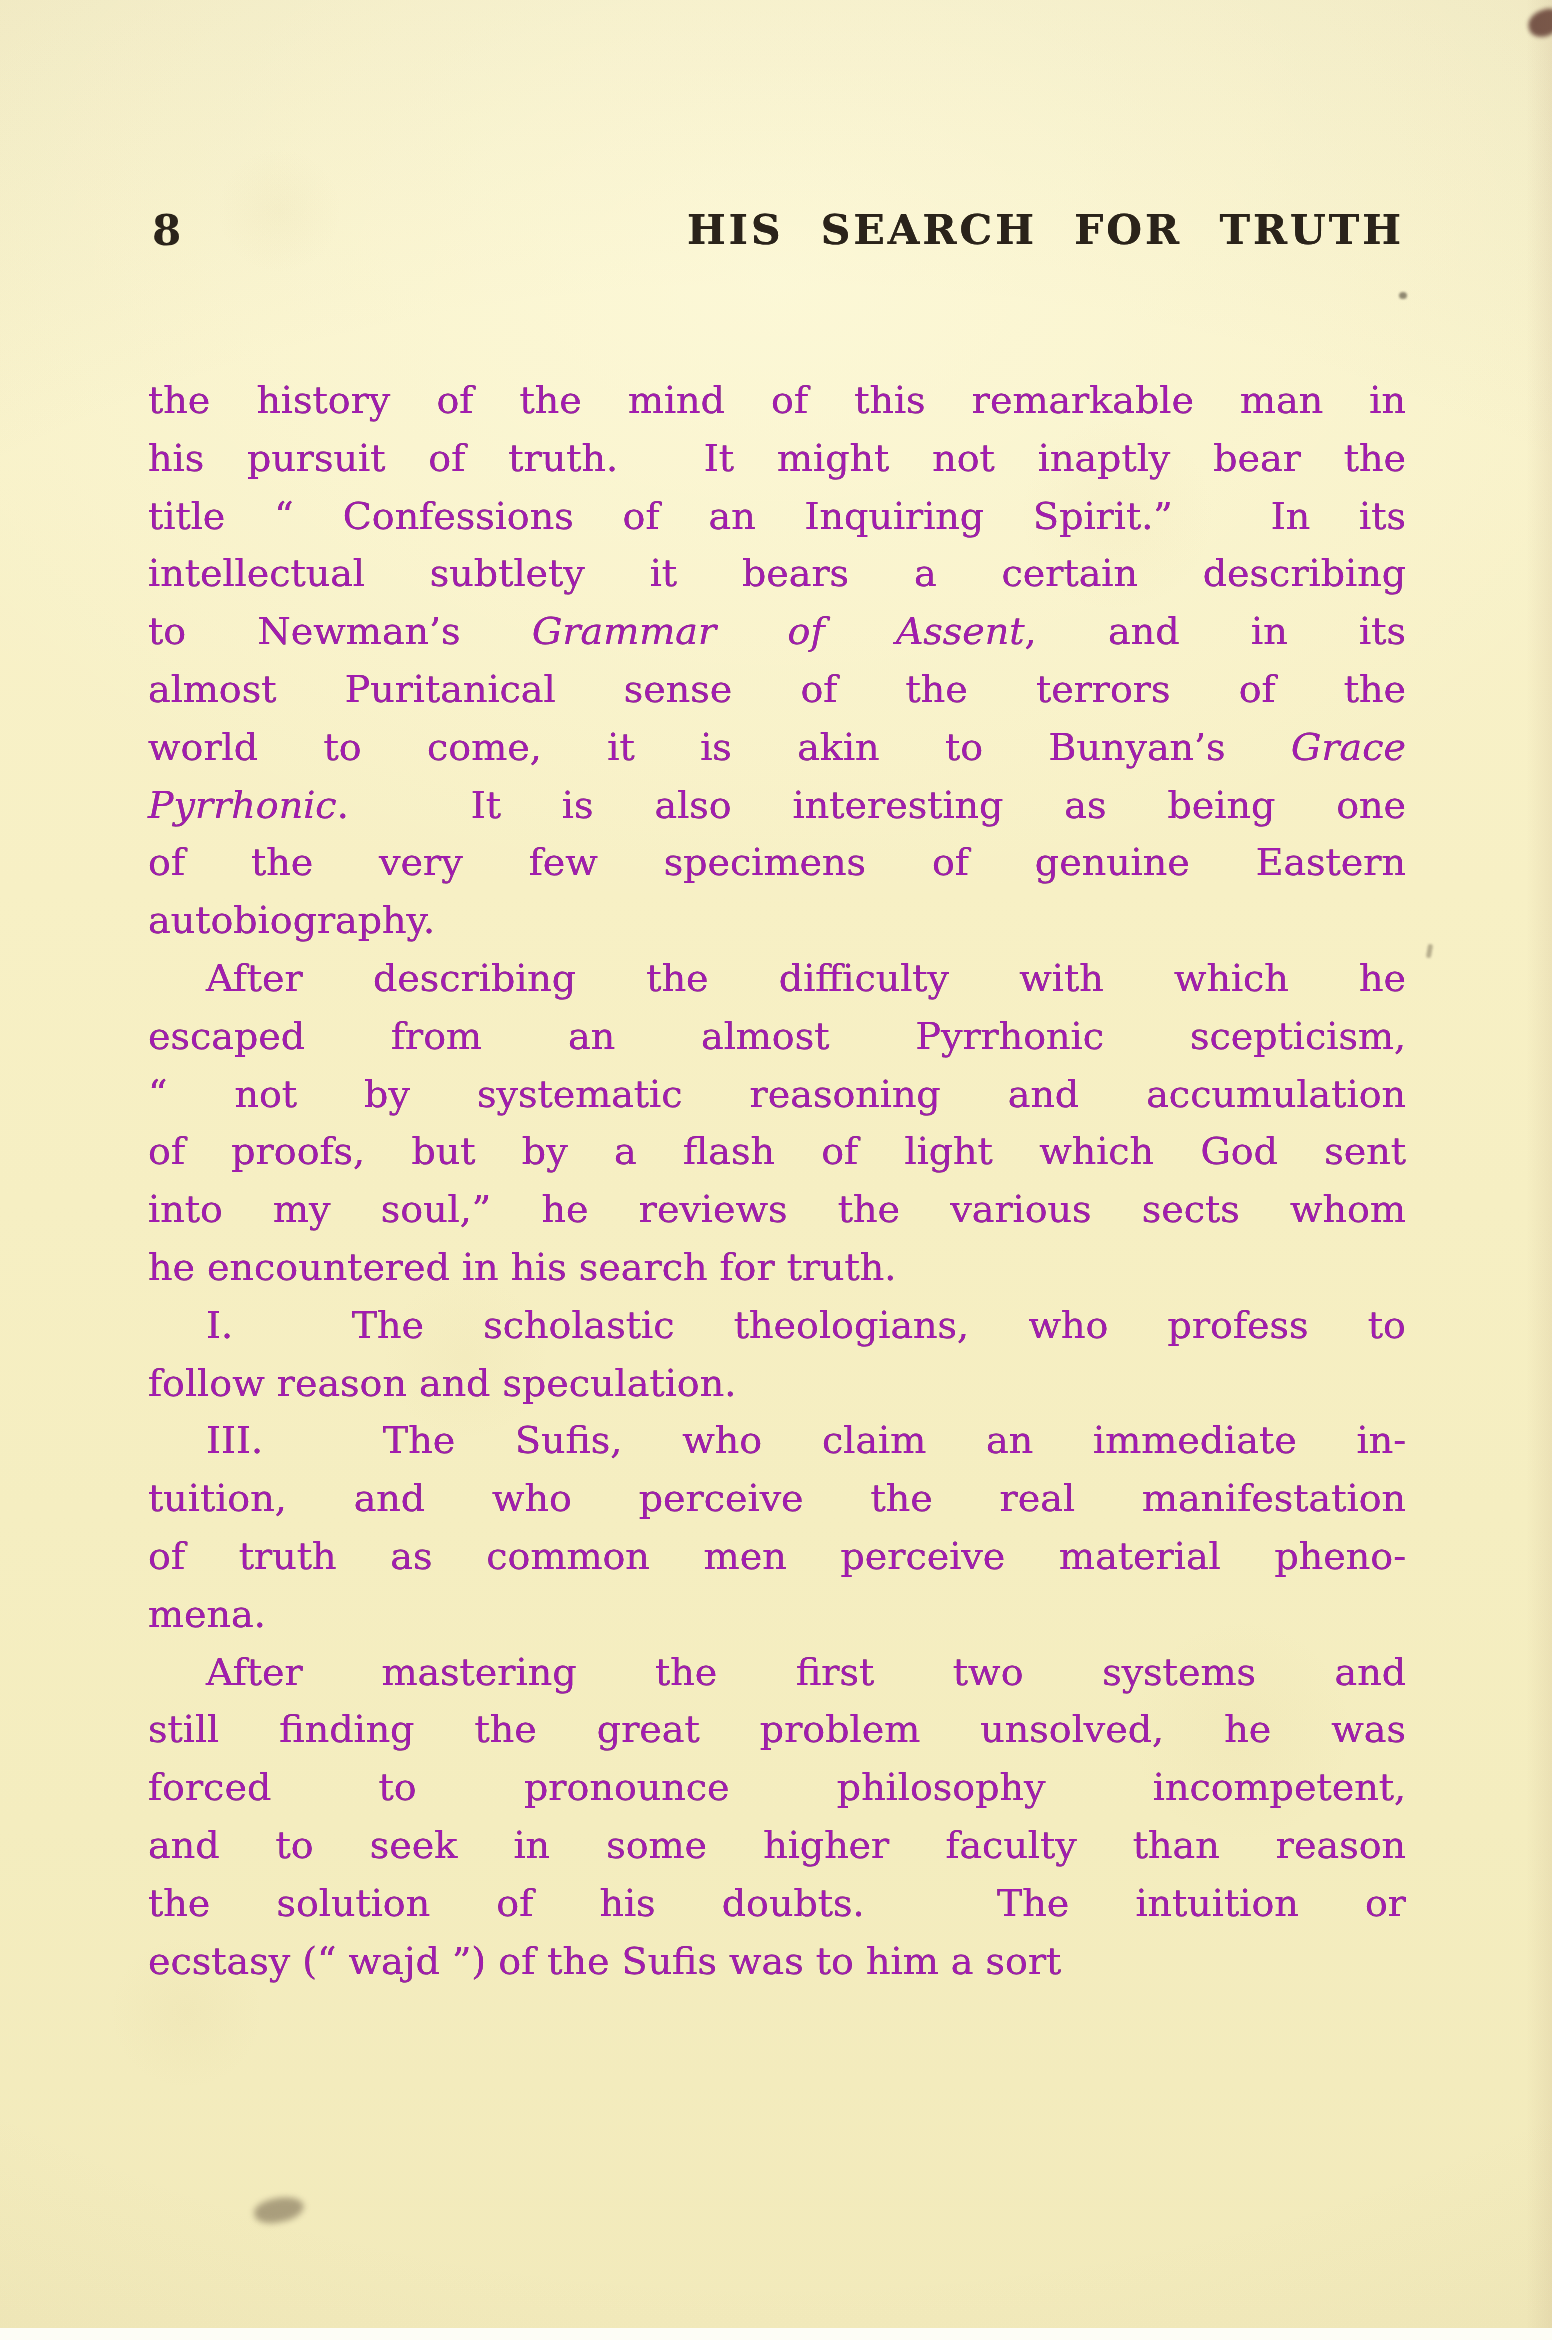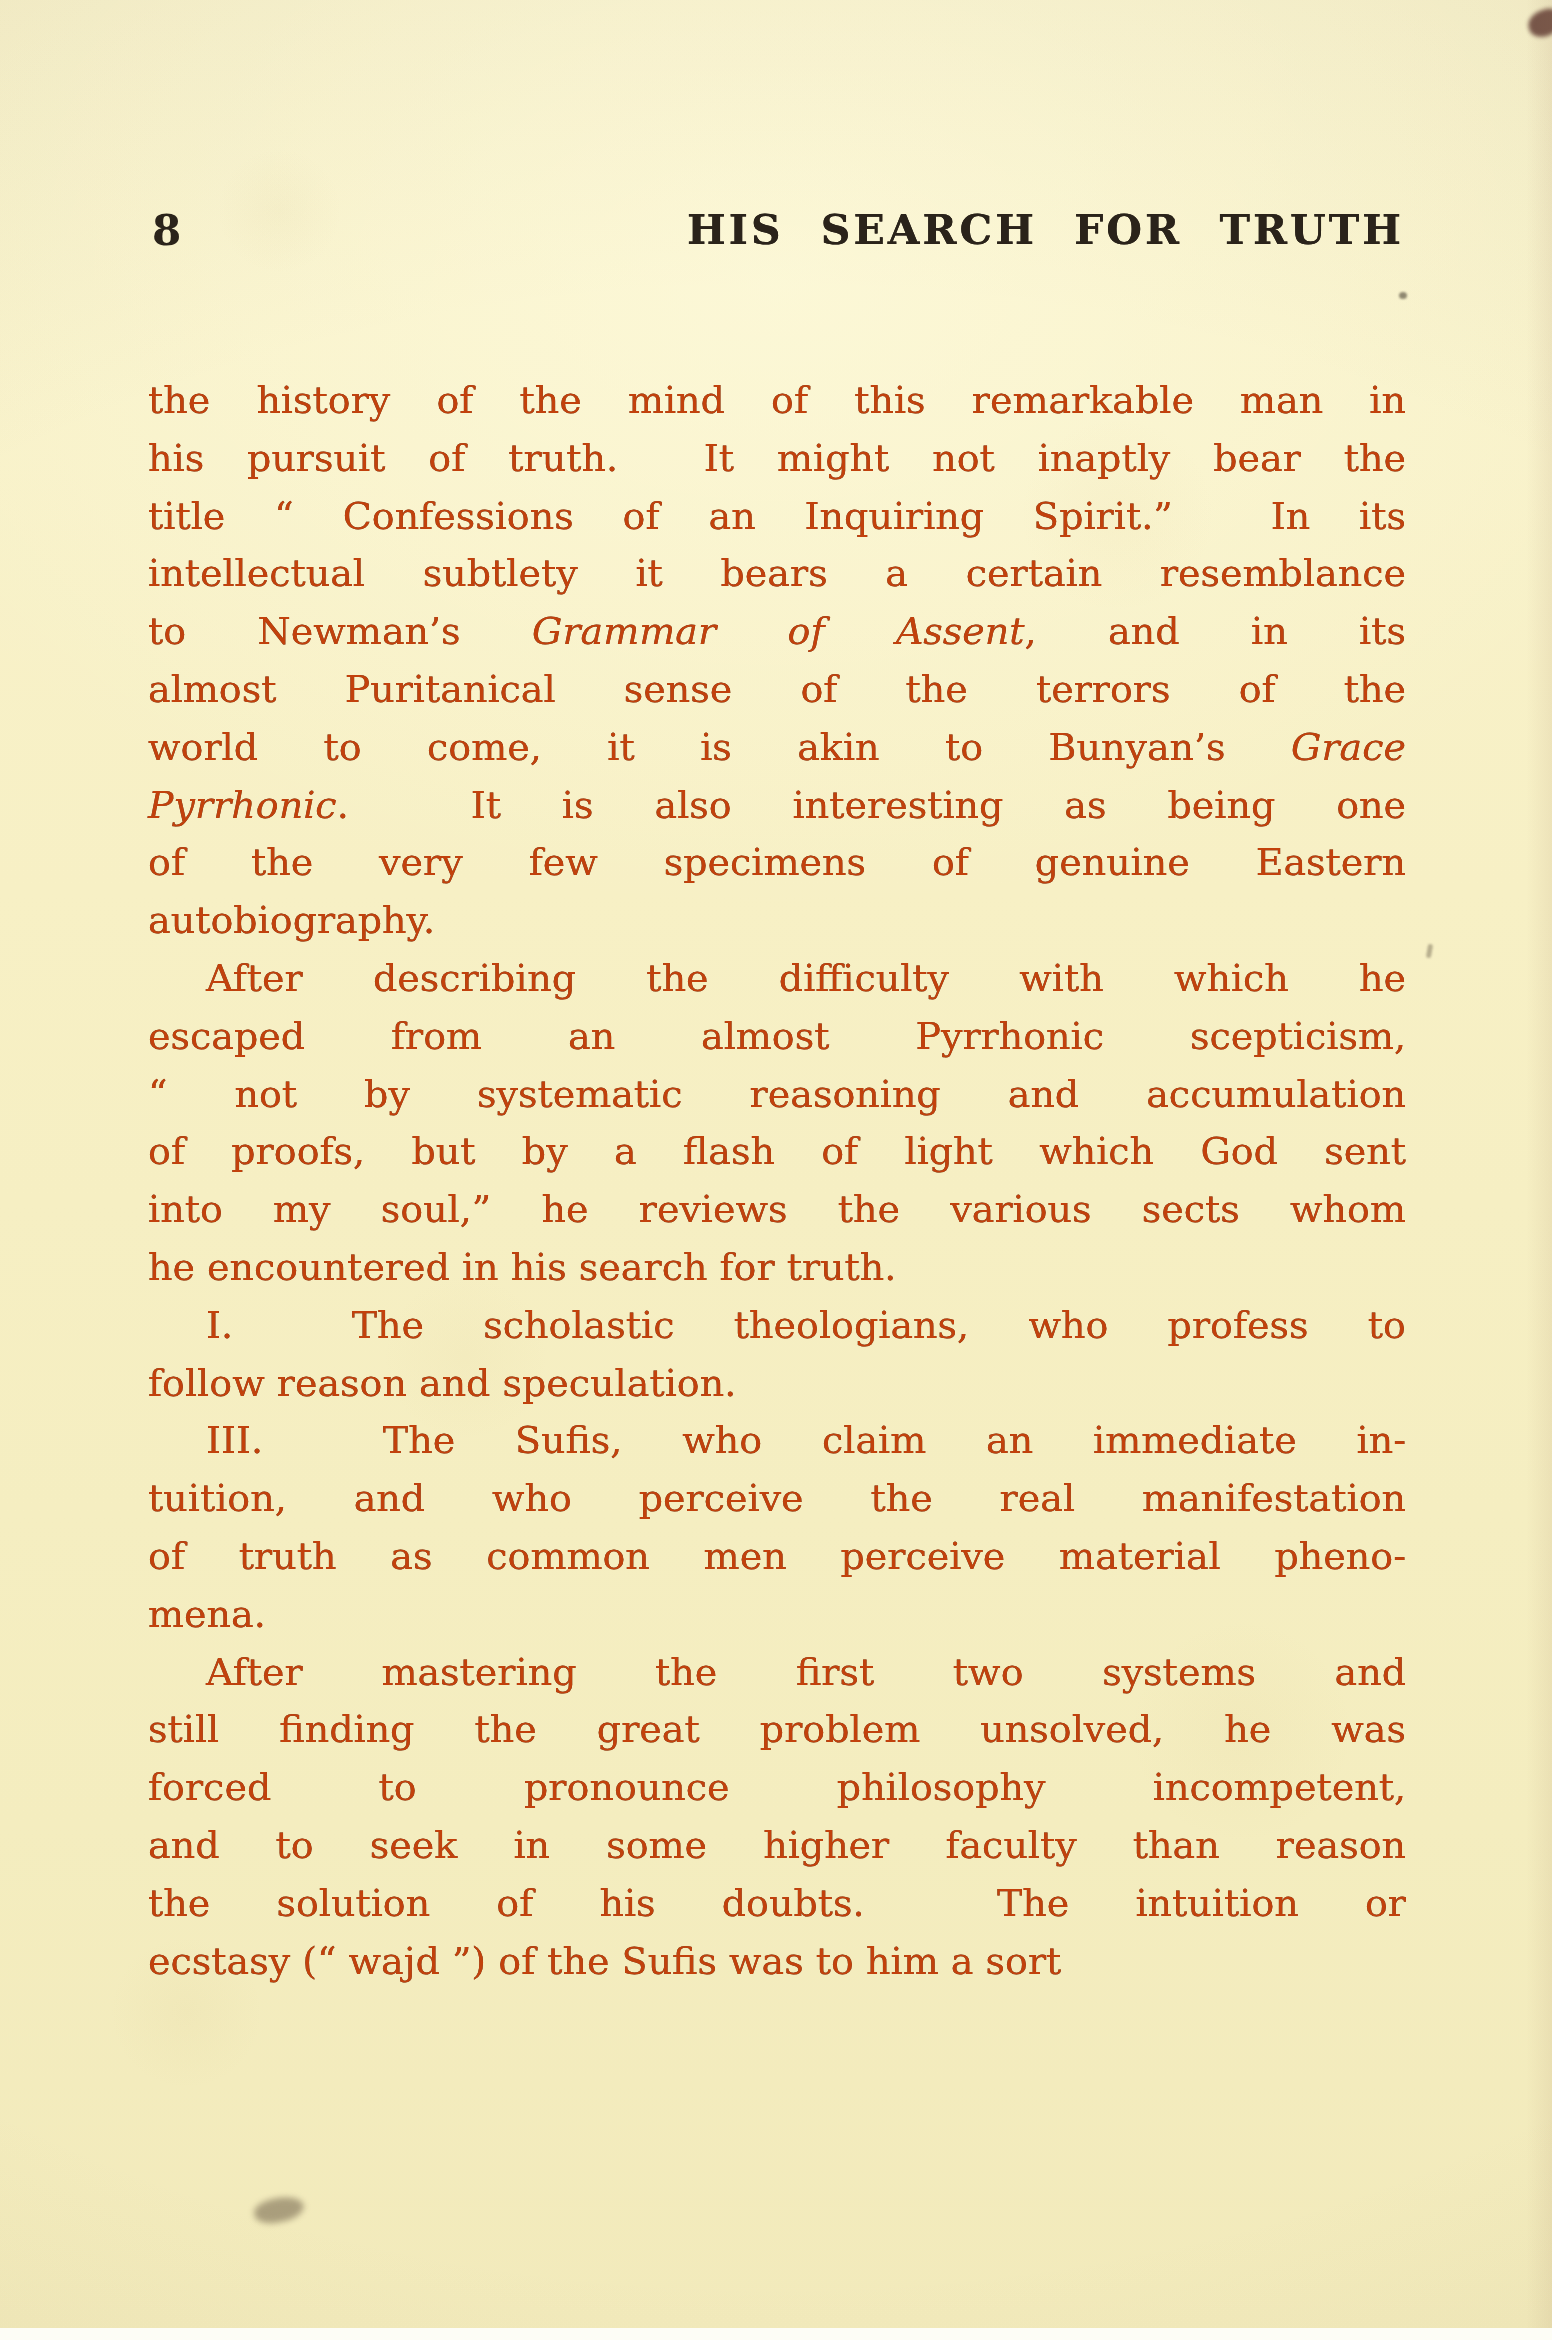--- a/index.html
+++ b/index.html
@@ -63,21 +63,21 @@
     word-spacing: 20px;
     white-space: nowrap;
     text-shadow: 0 0 0.5px #2a231a;
   }
 
   .text-block {
     position: absolute;
     left: 148px;
     top: 372px;
     width: 1258px;
-    color: #c2410c;
+    color: #a21caf;
     font-size: 38px;
     line-height: 57.8px;
     text-shadow: 0 0 0.6px rgba(41,34,24,0.85);
   }
   .para { margin: 0; }
   .line {
     text-align: justify;
     text-align-last: justify;
   }
   .line.last {
@@ -163,21 +163,21 @@
   <div class="header-row">
     <span class="page-number">8</span>
     <span class="running-title">HIS SEARCH FOR TRUTH</span>
   </div>
 
   <div class="text-block">
       <div class="para">
         <div class="line"><span>the history of the mind of this remarkable man in</span></div>
         <div class="line"><span>his pursuit of truth.&nbsp; It might not inaptly bear the</span></div>
         <div class="line"><span>title “ Confessions of an Inquiring Spirit.”&nbsp; In its</span></div>
-        <div class="line"><span>intellectual subtlety it bears a certain resemblance</span></div>
+        <div class="line"><span>intellectual subtlety it bears a certain describing</span></div>
         <div class="line"><span>to Newman’s </span><span class="em">Grammar of Assent</span><span>, and in its</span></div>
         <div class="line"><span>almost Puritanical sense of the terrors of the</span></div>
         <div class="line"><span>world to come, it is akin to Bunyan’s </span><span class="em">Grace</span></div>
         <div class="line"><span class="em">Pyrrhonic</span><span>.&nbsp; It is also interesting as being one</span></div>
         <div class="line"><span>of the very few specimens of genuine Eastern</span></div>
         <div class="line last"><span>autobiography.</span></div>
       </div>
       <div class="para">
         <div class="line indent"><span>After describing the difficulty with which he</span></div>
         <div class="line"><span>escaped from an almost Pyrrhonic scepticism,</span></div>

